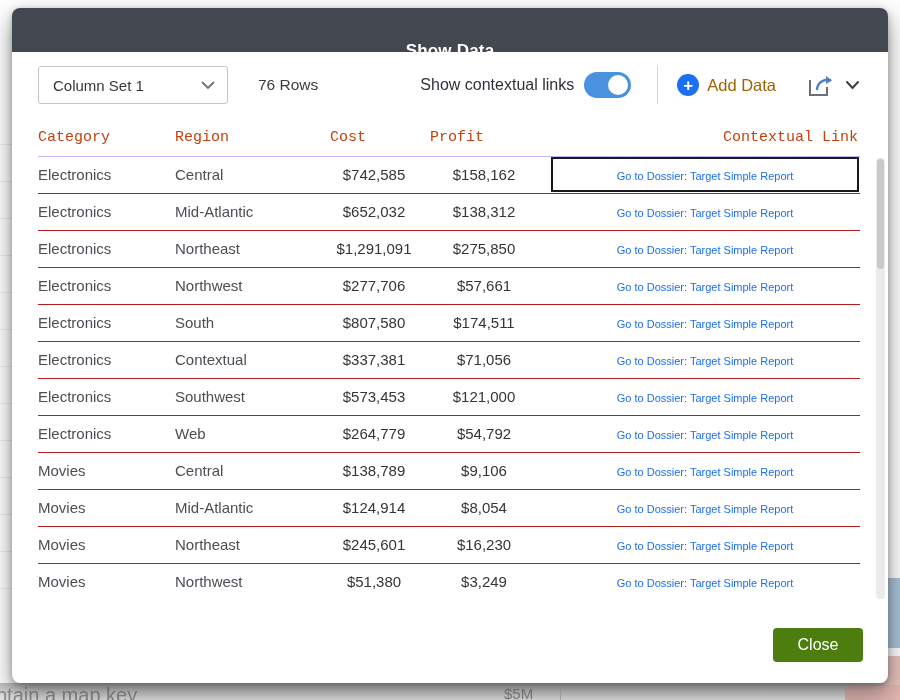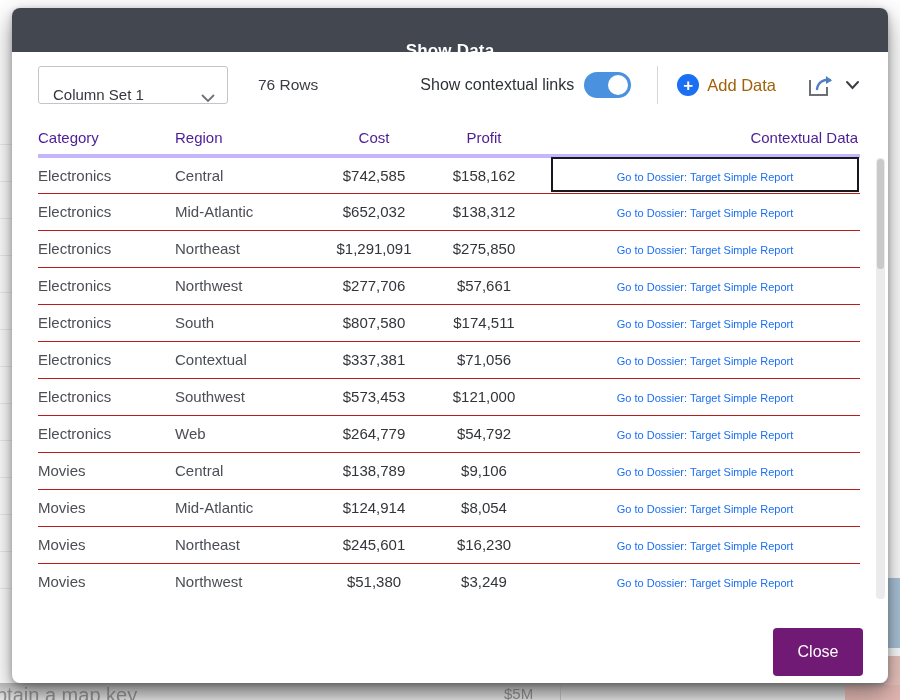--- a/index.html
+++ b/index.html
@@ -23,57 +23,57 @@
   .modal { position:absolute; left:12px; top:8px; width:876px; height:675px;
     background:#fff; border-radius:8px; box-shadow:0 10px 24px rgba(40,40,40,.5), 0 2px 6px rgba(0,0,0,.25); }
   .modal-header { height:44px; background:#43474f; border-radius:8px 8px 0 0;
     display:flex; align-items:center; justify-content:center; }
   .modal-title { color:#fff; font-size:17px; font-weight:bold; letter-spacing:.2px;margin-top:42px; }
 
   
   .toolbar { position:absolute; left:26px; right:26px; top:56px; height:46px; }
   .select-box { position:absolute; left:0; top:2px; width:190px; height:38px;
     border:1px solid #c3c5c9; border-radius:3px; background:#fff; cursor:pointer;
-    display:flex; align-items:flex-end; padding:0 12px 0 14px; }
+    display:flex; align-items:center; padding:0 12px 0 14px; }
   .select-box .sel-label { flex:1; font-size:15px; color:#33363c; }
   .row-count { position:absolute; left:220px; top:0; height:42px; display:flex; align-items:center;
     font-size:15.5px; color:#3a3d42; }
   .toolbar-right { position:absolute; right:2px; top:0; height:42px; display:flex; align-items:center; }
   .toggle-label { font-size:16px; color:#2e3137; margin-right:10px; }
   .toggle { width:47px; height:26px; border-radius:13px; background:#4a92e0; position:relative; cursor:pointer; }
   .toggle .knob { position:absolute; right:3px; top:3px; width:20px; height:20px; border-radius:50%; background:#fff; }
   .v-divider { width:1px; height:38px; background:#d4d5d8; margin:0 19px 0 26px; }
   .add-data { display:flex; align-items:center; cursor:pointer; }
   .plus-circle { width:22px; height:22px; border-radius:50%; background:#1b6ff2; color:#fff;
     display:flex; align-items:center; justify-content:center; font-size:17px; font-weight:bold; line-height:1; }
   .add-data-label { margin-left:8px; font-size:16.5px; color:#a16207; }
   .share-group { display:flex; align-items:center; margin-left:30px; cursor:pointer; }
   .share-group svg { display:block; }
 
   
   .table-wrap { position:absolute; left:26px; top:112px; width:822px; height:479px; overflow:hidden; }
   table { border-collapse:collapse; table-layout:fixed; width:822px; }
   col.c1{width:137px;} col.c2{width:155px;} col.c3{width:100px;} col.c4{width:120px;} col.c5{width:310px;}
-  thead th { height:36px; font-size:15px; font-weight:normal; color:#4c1d95; text-align:left;
-    border-bottom:4px solid #c4b5fd; padding:0; }
-  thead th.num { text-align:center; padding-right:12px; }
+  thead th { height:36px; font-size:15px; font-weight:normal; color:#c2410c; text-align:left;
+    border-bottom:1px solid #c4b5fd; padding:0;font-family:Liberation Mono, monospace; }
+  thead th.num { text-align:left; padding-right:12px; }
   thead th.linkhead { text-align:right; padding-right:2px; }
   tbody td { height:37px; font-size:15px; color:#4b4e54; border-bottom:1px solid #b91c1c; padding:0; }
   tbody td.num { text-align:center; color:#323539; padding-right:12px; }
   tbody td.linkcell { text-align:center; position:relative; }
   tbody td.linkcell a { color:#1b6ff2; text-decoration:none; font-size:11px; cursor:pointer; }
   tbody td.linkcell.focused { outline:2px solid #17191e; outline-offset:-3px; }
   .scrollbar { position:absolute; left:864px; top:150px; width:9px; height:441px;
     background:#ebebed; border-radius:4px; }
   .scrollbar .thumb { position:absolute; left:1px; top:1px; width:7px; height:110px;
     background:#c9c9cc; border-radius:4px; }
 
   
-  .close-btn { position:absolute; left:761px; top:620px; width:90px; height:48px;
-    background:#701a75; color:#fff; border:none; border-radius:4px; font-size:16px;
+  .close-btn { position:absolute; left:761px; top:620px; width:90px; height:34px;
+    background:#4d7c0f; color:#fff; border:none; border-radius:4px; font-size:16px;
     font-family:"Liberation Sans", sans-serif; cursor:pointer; }
 
   .chev-icon { display:block; }
 </style>
 </head>
 <body>
 
 <div class="stage">
 
   <div class="bg-left-strip"></div>
@@ -131,21 +131,21 @@
             <col class="c3">
             <col class="c4">
             <col class="c5">
           </colgroup>
         <thead>
           <tr>
             <th>Category</th>
             <th>Region</th>
             <th class="num">Cost</th>
             <th class="num">Profit</th>
-            <th class="linkhead">Contextual Data</th>
+            <th class="linkhead">Contextual Link</th>
           </tr>
         </thead>
         <tbody>
             <tr>
     <td>Electronics</td>
     <td>Central</td>
     <td class="num">$742,585</td>
     <td class="num">$158,162</td>
     <td class="linkcell focused">
       <a>Go to Dossier: Target Simple Report</a>

